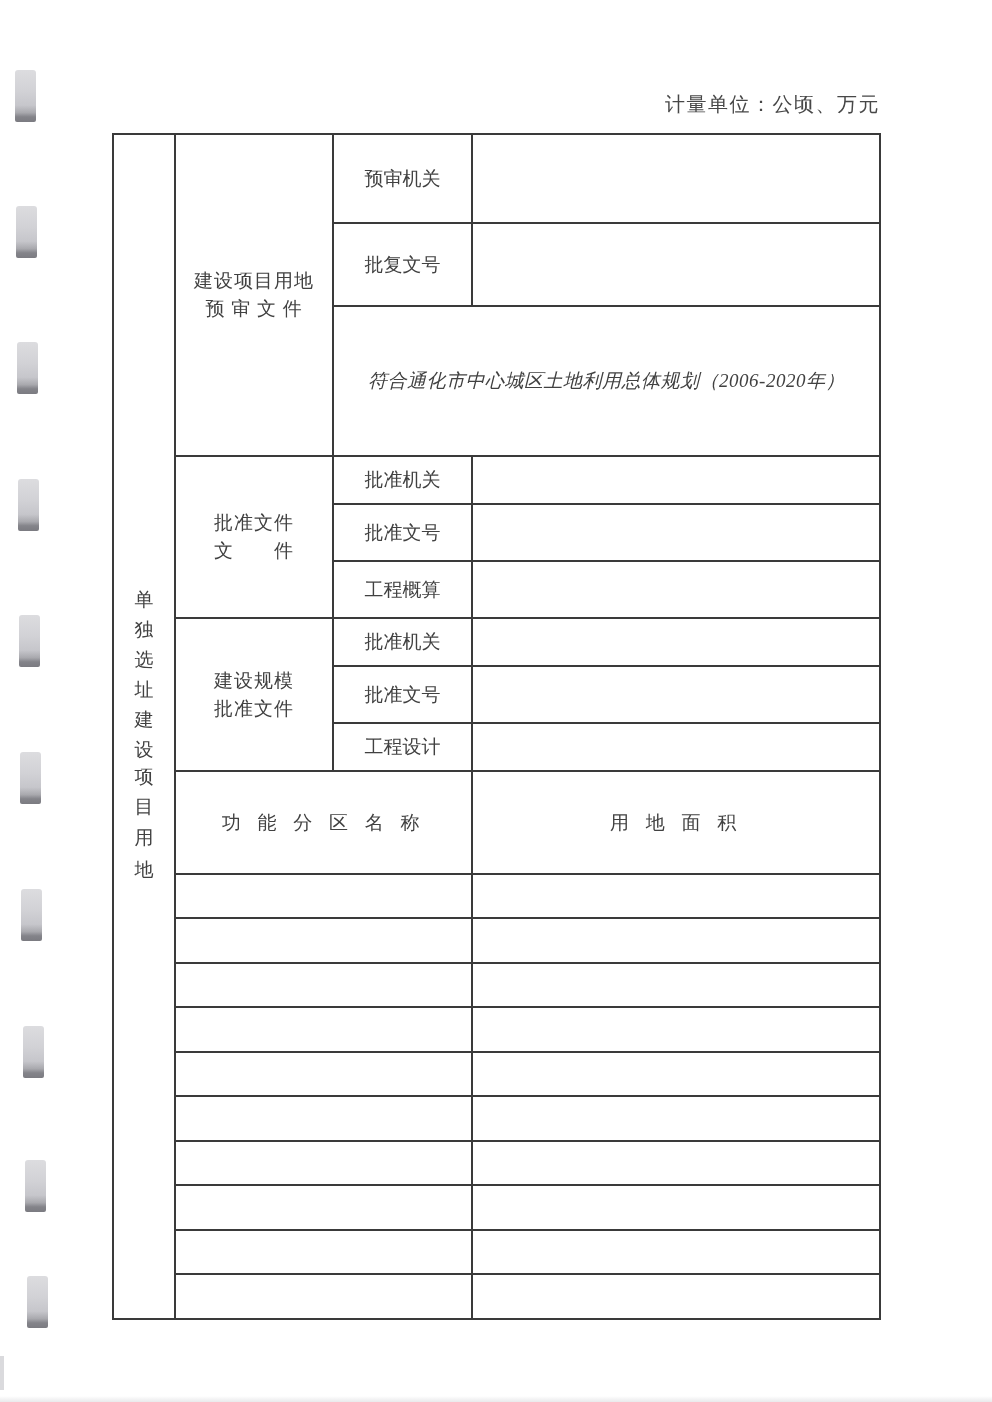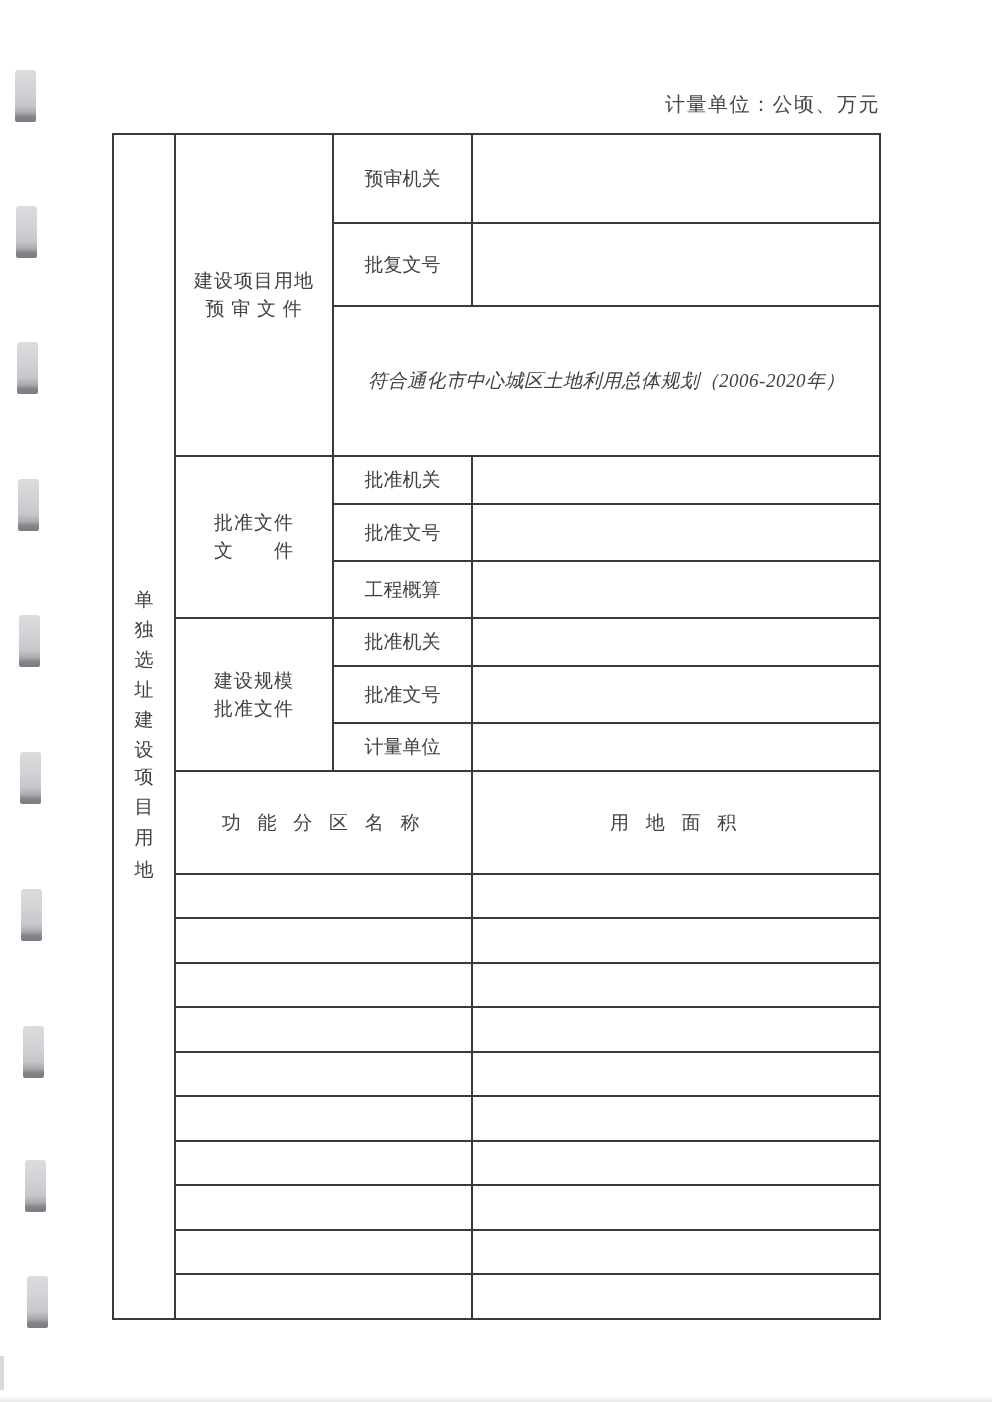--- a/index.html
+++ b/index.html
@@ -133,21 +133,21 @@
           <div>批准文件</div>
         </td>
         <td>批准机关</td>
         <td></td>
       </tr>
       <tr class="h47">
         <td>批准文号</td>
         <td></td>
       </tr>
       <tr class="h48">
-        <td>计量单位</td>
+        <td>工程设计</td>
         <td></td>
       </tr>
 
       <tr class="h103">
         <td class="zone-header" colspan="2">功 能 分 区 名 称</td>
         <td class="zone-header">用 地 面 积</td>
       </tr>
 
       <tr class="h44">
           <td colspan="2"></td>

